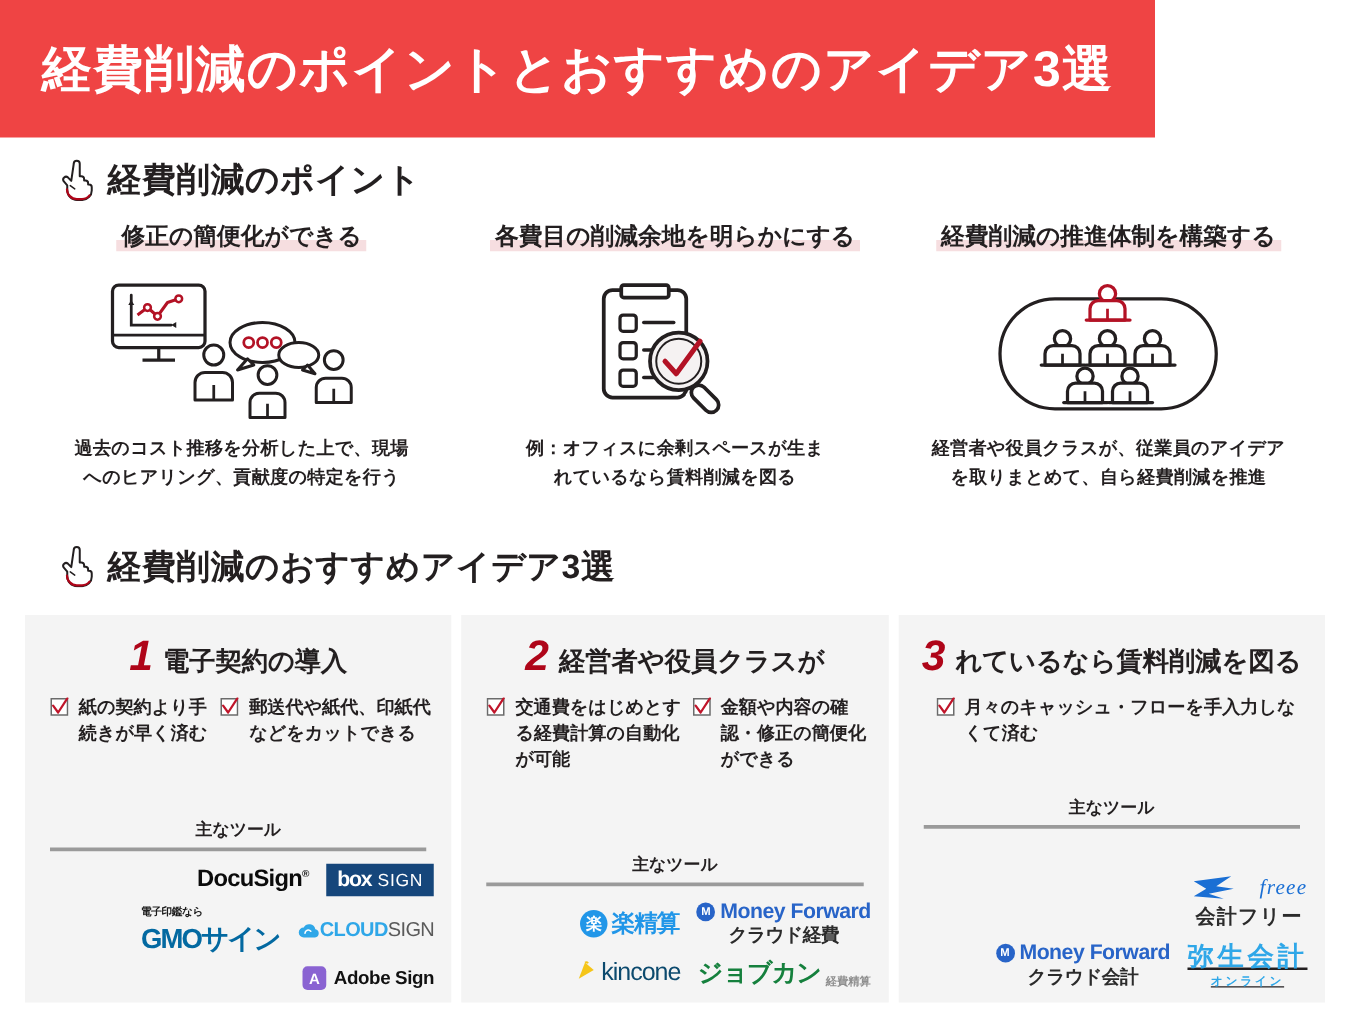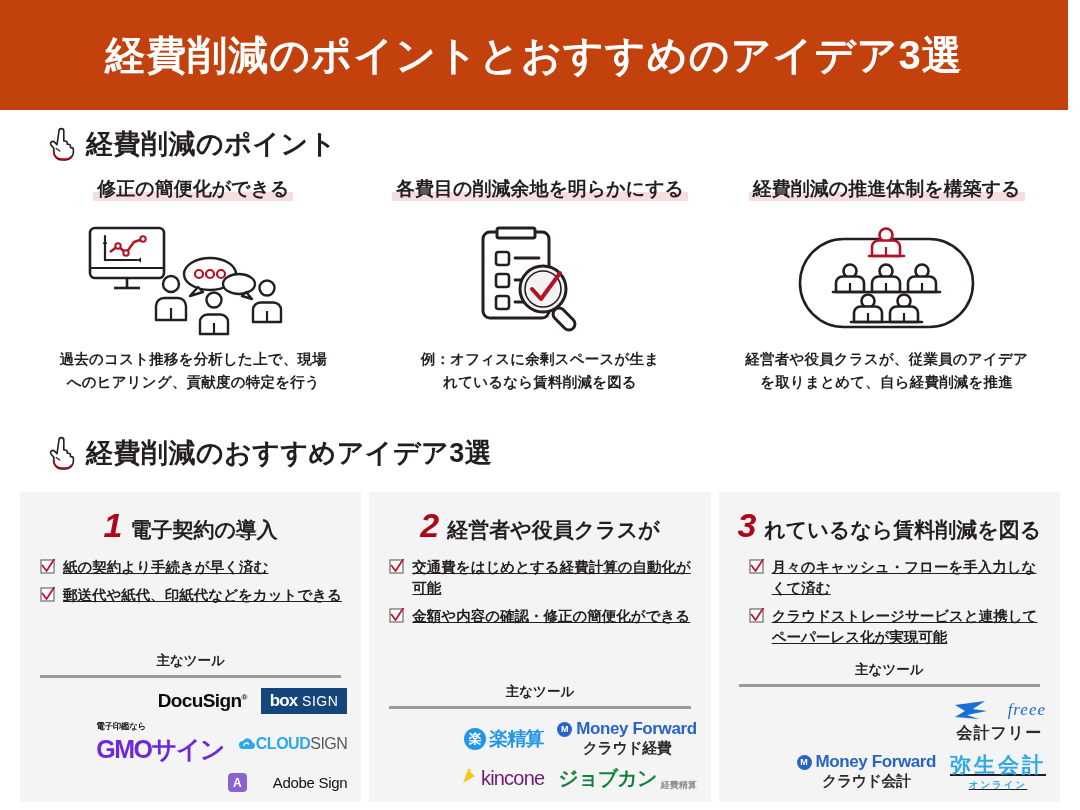--- a/index.html
+++ b/index.html
@@ -7,22 +7,22 @@
   body {
     font-family:"Liberation Sans","DejaVu Sans",sans-serif;
     background:#ffffff;
     color:#231f20;
     overflow:hidden;
   }
   .page { position:relative; width:1080px; height:810px; }
 
   
   .header-band {
-    position:absolute; left:0; top:0; width:1068px; height:110px;
-    background:#c2410c;
+    position:absolute; left:0; top:0; width:924px; height:110px;
+    background:#ef4444;
     display:flex; align-items:center; justify-content:center;
   }
   .header-title {
     color:#ffffff;
     font-size:40px;
     font-weight:bold;
     letter-spacing:1px;
     white-space:nowrap;
   }
 
@@ -60,61 +60,61 @@
   .idea-card {
     flex:1; background:#F4F4F4; padding:16px 14px 10px 14px;
     display:flex; flex-direction:column;
   }
   .idea-head { display:flex; align-items:baseline; justify-content:center; gap:9px; margin-bottom:13px; }
   .idea-num {
     font-size:34px; font-weight:bold; font-style:italic; color:#AF0519;
     line-height:1; letter-spacing:-1px;
   }
   .idea-title { font-size:21px; font-weight:bold; color:#231f20; white-space:nowrap; }
-  .bullets { display:flex; flex-direction:column; gap:7px; padding-left:6px;text-decoration:underline; }
+  .bullets { display:flex; flex-direction:row; gap:7px; padding-left:6px; }
   .bullet { display:flex; gap:8px; align-items:flex-start; }
   .check-box { flex:0 0 auto; width:15px; height:15px; margin-top:2px; }
   .bullet-text { font-size:14.5px; font-weight:bold; line-height:1.45; color:#231f20; }
 
   .tools { margin-top:auto; }
   .tools-label { text-align:center; font-size:13.5px; font-weight:bold; color:#231f20; }
   .tools-rule { height:3px; background:#9a9a9a; margin:5px 6px 10px 6px; }
   .logos { display:flex; flex-direction:column; align-items:flex-end; gap:7px; }
   .logo-line { display:flex; align-items:center; justify-content:center; gap:14px; flex-wrap:nowrap; }
 
   
   .lg-docusign { font-size:19px; font-weight:bold; color:#0b0b0b; letter-spacing:-.6px; }
   .lg-docusign sup { font-size:8px; vertical-align:super; }
   .lg-boxsign { background:#15467B; color:#fff; padding:3px 9px; display:flex; gap:5px; align-items:baseline; }
   .lg-boxsign .b1 { font-size:17px; font-weight:bold; letter-spacing:-1px; }
   .lg-boxsign .b2 { font-size:14px; letter-spacing:.5px; }
   .lg-gmo-sub { font-size:8.5px; font-weight:bold; color:#1a1a1a; text-align:left; letter-spacing:-.3px; }
-  .lg-gmo { font-size:25px; font-weight:bold; color:#6d28d9; letter-spacing:-1.5px; }
+  .lg-gmo { font-size:22px; font-weight:bold; color:#0369a1; letter-spacing:-1.5px; }
   .lg-cloudsign { display:flex; align-items:center; gap:0; }
   .lg-cloudsign .cl { font-size:16px; font-weight:bold; color:#2FA7E8; letter-spacing:-.5px; }
   .lg-cloudsign .sg { font-size:16px; font-weight:500; color:#5a5a5a; letter-spacing:-.5px; }
   .lg-adobe { display:flex; align-items:center; gap:6px; }
   .adobe-sq { width:19px; height:19px; background:#8A63D2; border-radius:4px; display:flex; align-items:center; justify-content:center; color:#fff; font-size:12px; font-weight:bold; }
-  .lg-adobe .tx { font-size:15px; font-weight:normal; color:#111; letter-spacing:-.3px;margin-left:20px; }
+  .lg-adobe .tx { font-size:15px; font-weight:bold; color:#111; letter-spacing:-.3px; }
 
   .lg-raku { display:flex; align-items:center; gap:3px; }
   .raku-circle { width:22px; height:22px; border-radius:50%; background:#2196E8; color:#fff; font-size:13px; font-weight:bold; display:flex; align-items:center; justify-content:center; }
   .lg-raku .tx { font-size:19px; font-weight:bold; color:#2196E8; letter-spacing:-1px; }
   .mf-row { display:flex; align-items:center; gap:4px; justify-content:center; }
   .mf-dot { width:15px; height:15px; border-radius:50%; background:#2864C8; color:#fff; font-size:9px; font-weight:bold; display:flex; align-items:center; justify-content:center; }
   .mf-name { font-size:17px; font-weight:bold; color:#2864C8; letter-spacing:-.4px; }
   .mf-sub { font-size:15px; font-weight:bold; color:#2b2b2b; text-align:center; letter-spacing:-.5px; }
   .lg-kincone { display:flex; align-items:center; gap:2px; }
   .kin-bell { color:#F5C518; font-size:20px; line-height:1; }
-  .lg-kincone .tx { font-size:20px; color:#701a75; letter-spacing:-.8px; }
+  .lg-kincone .tx { font-size:20px; color:#0c4a6e; letter-spacing:-.8px; }
   .lg-jobcan { display:flex; align-items:flex-end; gap:4px; }
   .lg-jobcan .tx { font-size:20px; font-weight:bold; color:#15803d; letter-spacing:-.8px; }
   .lg-jobcan .sub { font-size:9px; color:#8e8e8e; font-weight:bold; }
 
-  .lg-freee { display:flex; flex-direction:column; align-items:center; }
+  .lg-freee { display:flex; flex-direction:column; align-items:center;margin-top:24px; }
   .freee-top { display:flex; align-items:center; gap:3px; }
   .freee-word { font-size:17px; color:#1a6fd4; font-family:"Liberation Serif","DejaVu Serif",serif; font-style:italic; letter-spacing:1px; }
   .freee-sub { font-size:16px; font-weight:bold; color:#2b2b2b; letter-spacing:1px; }
   .lg-yayoi { display:flex; flex-direction:column; align-items:center;text-decoration:underline; }
   .yayoi-main { font-size:21px; font-weight:bold; color:#2FA7E8; letter-spacing:3px; }
   .yayoi-sub { font-size:9.5px; font-weight:bold; color:#2FA7E8; letter-spacing:2px; }
 </style>
 </head>
 <body>
 
@@ -390,29 +390,20 @@
       <div class="bullets" style="padding-left:16px;">
         <div class="bullet">
           <span class="check-box">
             <svg viewBox="0 0 15 15" width="15" height="15">
               <rect x="1" y="1" width="13" height="13" fill="#fff" stroke="#6b6b6b" stroke-width="1.2"></rect>
               <polyline points="2.5,6.5 6.5,12 14,0.5" fill="none" stroke="#C0152A" stroke-width="1.8" stroke-linecap="round" stroke-linejoin="round"></polyline>
             </svg>
           </span>
           <span class="bullet-text">月々のキャッシュ・フローを手入力しなくて済む</span>
         </div>
-        <div class="bullet">
-          <span class="check-box">
-            <svg viewBox="0 0 15 15" width="15" height="15">
-              <rect x="1" y="1" width="13" height="13" fill="#fff" stroke="#6b6b6b" stroke-width="1.2"></rect>
-              <polyline points="2.5,6.5 6.5,12 14,0.5" fill="none" stroke="#C0152A" stroke-width="1.8" stroke-linecap="round" stroke-linejoin="round"></polyline>
-            </svg>
-          </span>
-          <span class="bullet-text">クラウドストレージサービスと連携してペーパーレス化が実現可能</span>
-        </div>
       </div>
       <div class="tools">
         <div class="tools-label">主なツール</div>
         <div class="tools-rule"></div>
         <div class="logos">
           <div class="logo-line">
             <span class="lg-freee">
               <span class="freee-top">
                 <svg width="52" height="26" viewBox="0 0 52 26">
                   <path d="M2 8 L32 4 L20 12 L34 14 L14 18 L26 22 L2 20 L12 14 z" fill="#1a6fd4"></path>

